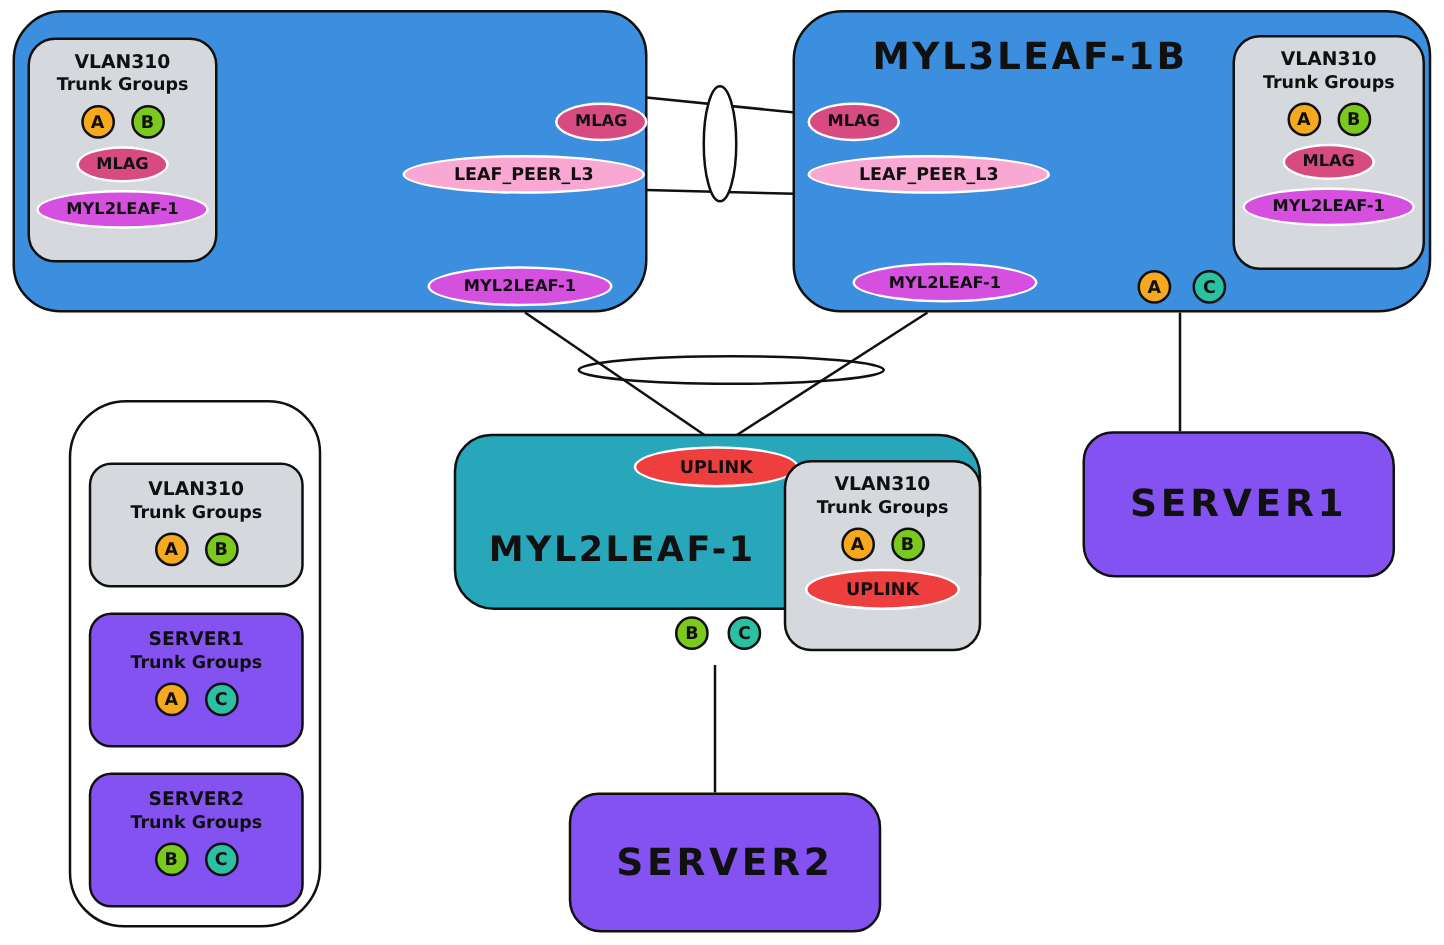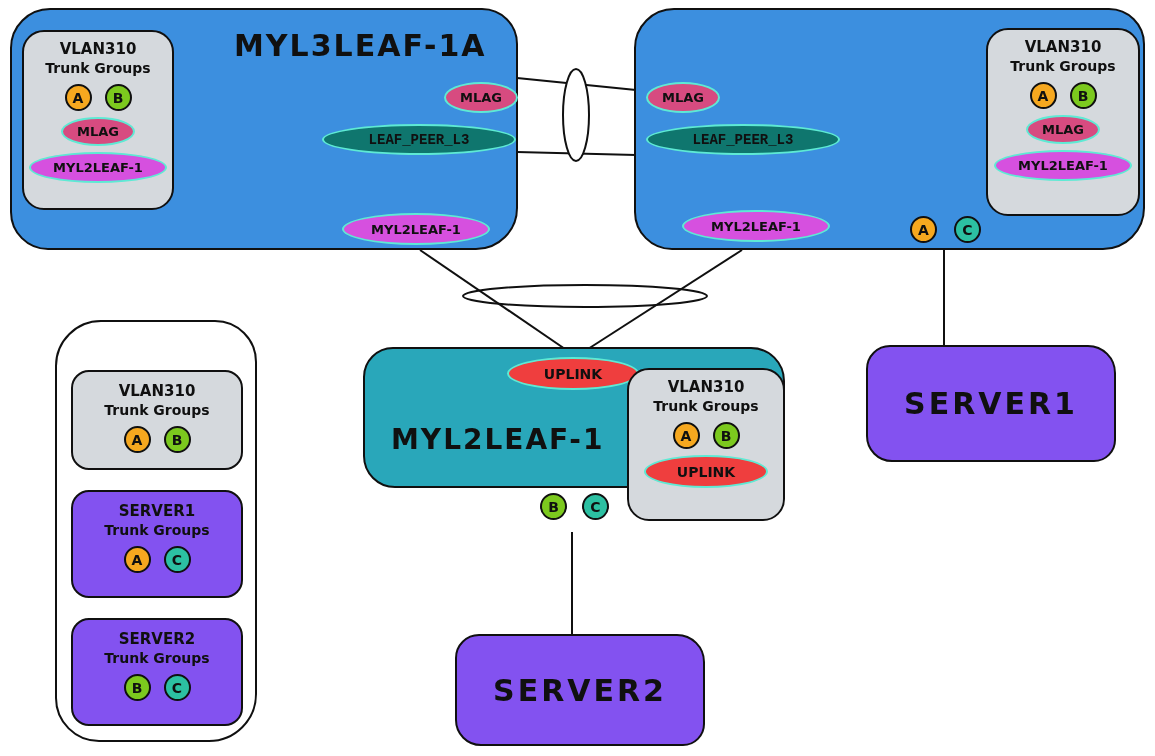--- a/index.html
+++ b/index.html
@@ -57,31 +57,31 @@
     font-size: 14px; font-weight: 700; color: #101010;
     flex: 0 0 auto;
   }
   .badge-a { background: #f6a81f; }
   .badge-b { background: #7cc91e; }
   .badge-c { background: #2cc0a2; }
   .badge.abs { position: absolute; }
 
   .tag {
     display: flex; align-items: center; justify-content: center;
-    border: 2px solid #5eead4;
+    border: 2px solid #ffffff;
     border-radius: 50%;
     font-weight: 700;
     font-size: 13px;
     color: #101010;
     white-space: nowrap;
     flex: 0 0 auto;
   }
   .tag.abs { position: absolute; }
   .pink     { background: #d74b80; }
-  .lavender { background: #0f766e; font-family: Liberation Mono, monospace; }
+  .lavender { background: #f9a8d4; }
   .magenta  { background: #d650df; }
   .red      { background: #ef3e3e; }
 
   .server-box {
     display: flex; align-items: center; justify-content: center;
   }
   .server-title {
     font-size: 30px; font-weight: 700; letter-spacing: 3px; color: #101010;
   }
 
@@ -113,39 +113,39 @@
     <line x1="517" y1="152" x2="636" y2="155" stroke="#101010" stroke-width="2"></line>
     <ellipse cx="576" cy="115" rx="13" ry="46" fill="#ffffff" stroke="#101010" stroke-width="2"></ellipse>
     <line x1="420" y1="250" x2="565" y2="349" stroke="#101010" stroke-width="2"></line>
     <line x1="742" y1="250" x2="588" y2="349" stroke="#101010" stroke-width="2"></line>
     <ellipse cx="585" cy="296" rx="122" ry="11" fill="none" stroke="#101010" stroke-width="2"></ellipse>
     <line x1="944" y1="250" x2="944" y2="345" stroke="#101010" stroke-width="2"></line>
     <line x1="572" y1="532" x2="572" y2="634" stroke="#101010" stroke-width="2"></line>
   </svg>
 
   <div class="node big-box blue" style="left:10px; top:8px; width:508px; height:242px;">
-    <div class="node-title" style="left:222px; top:18px;">MYL3LEAF-1A</div>
 
     <div class="panel" style="left:10px; top:20px; width:152px; height:180px;">
       <div class="panel-title">VLAN310</div>
       <div class="panel-sub">Trunk Groups</div>
       <div class="badge-row">
         <span class="badge badge-a">A</span>
         <span class="badge badge-b">B</span>
       </div>
       <div class="tag pink" style="width:74px; height:29px;">MLAG</div>
       <div class="tag magenta" style="width:138px; height:31px;">MYL2LEAF-1</div>
     </div>
 
     <div class="tag pink abs" style="left:432px; top:72px; width:74px; height:31px;">MLAG</div>
     <div class="tag lavender abs" style="left:310px; top:114px; width:194px; height:31px; font-size:14px;">LEAF_PEER_L3</div>
     <div class="tag magenta abs" style="left:330px; top:203px; width:148px; height:32px;">MYL2LEAF-1</div>
   </div>
 
   <div class="node big-box blue" style="left:634px; top:8px; width:511px; height:242px;">
+    <div class="node-title" style="left:62px; top:18px;">MYL3LEAF-1B</div>
 
     <div class="tag pink abs" style="left:10px; top:72px; width:74px; height:31px;">MLAG</div>
     <div class="tag lavender abs" style="left:10px; top:114px; width:194px; height:31px; font-size:14px;">LEAF_PEER_L3</div>
 
     <div class="panel" style="left:350px; top:18px; width:154px; height:188px;">
       <div class="panel-title">VLAN310</div>
       <div class="panel-sub">Trunk Groups</div>
       <div class="badge-row">
         <span class="badge badge-a">A</span>
         <span class="badge badge-b">B</span>

